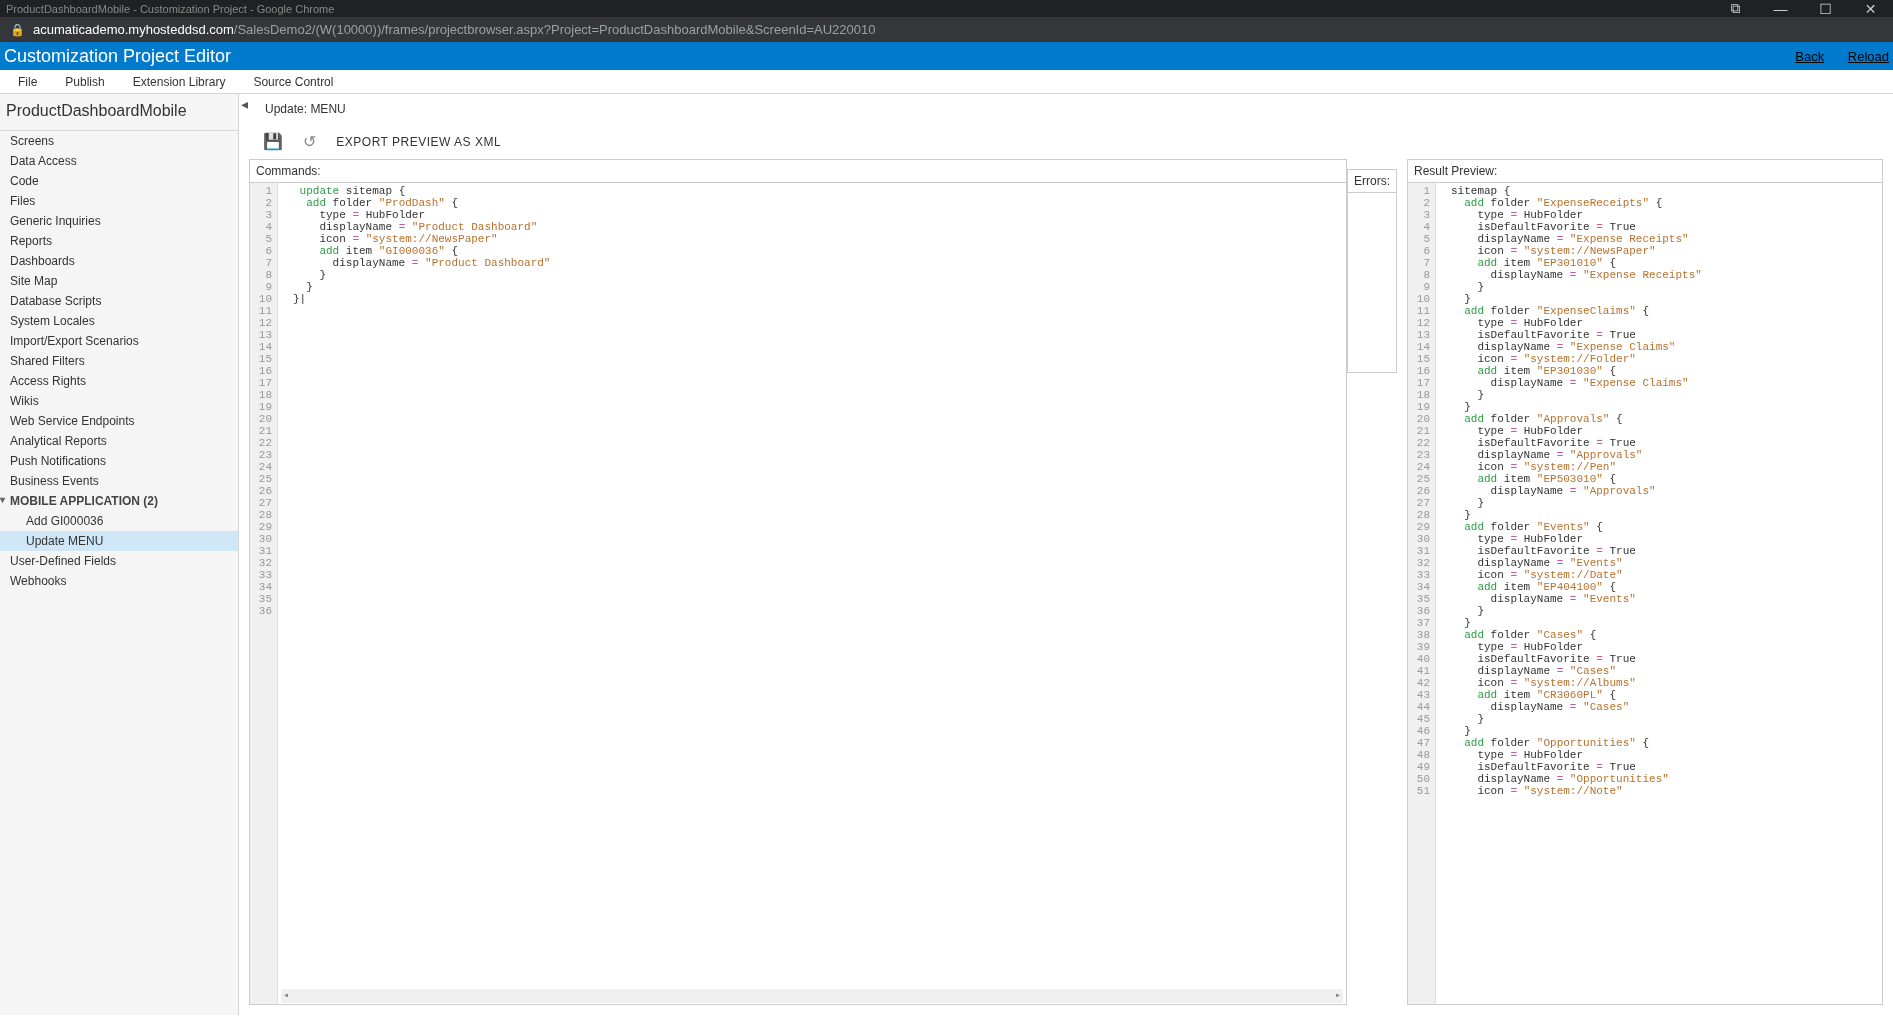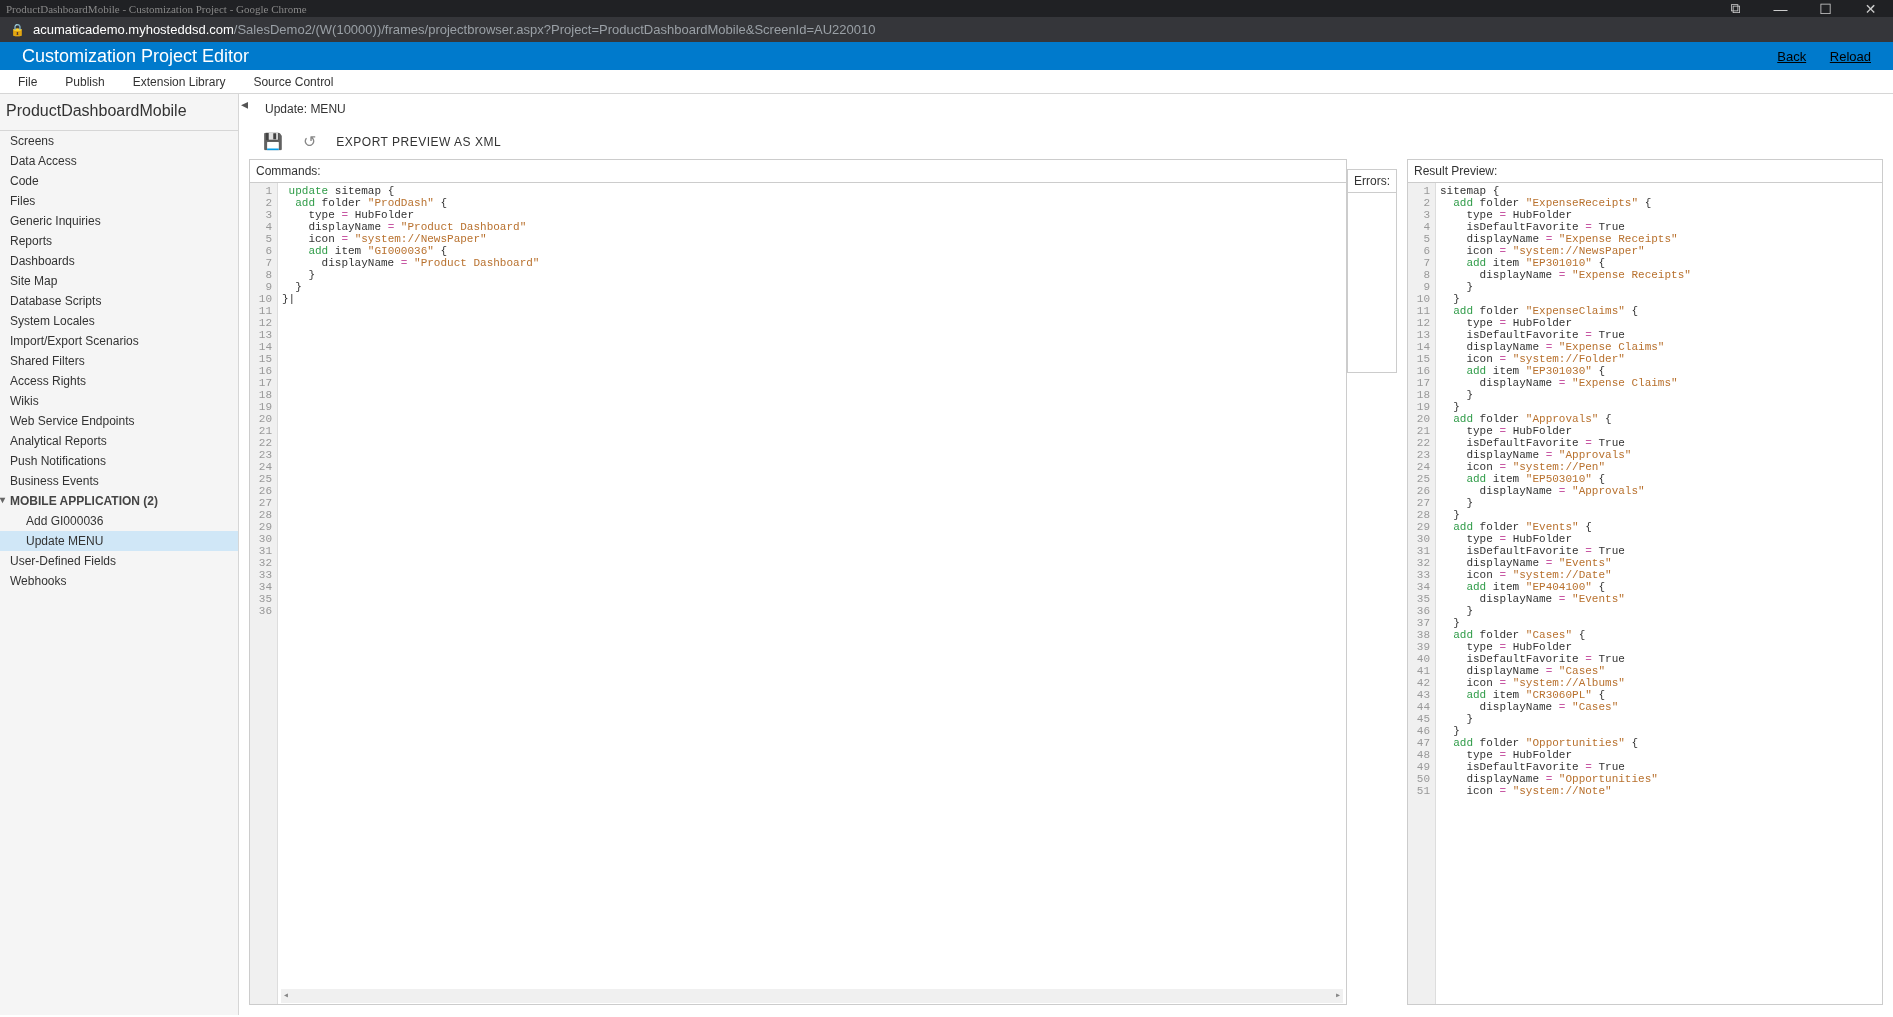--- a/index.html
+++ b/index.html
@@ -1,30 +1,30 @@
 <!DOCTYPE html>
 <html><head>
 <meta charset="utf-8">
 <style>
 * { margin: 0; padding: 0; box-sizing: border-box; }
 body { font-family: Arial, Helvetica, sans-serif; font-size: 12px; width: 1893px; height: 1017px; overflow: hidden; background: #fff; }
 
 
 .browser-chrome { background: #202124; color: #9aa0a6; height: 17px; display: flex; align-items: center; padding: 0 6px; font-size: 11px; position: relative; }
-.browser-chrome .tab-title { color: #888; font-family: Liberation Serif, serif; }
+.browser-chrome .tab-title { color: #888; }
 .win-controls { position: absolute; right: 0; top: 0; display: flex; gap: 0; height: 17px; }
 .win-controls span { width: 45px; display: flex; align-items: center; justify-content: center; color: #ccc; font-size: 14px; }
 
 .url-bar { background: #35363a; height: 25px; display: flex; align-items: center; padding: 0 10px; font-size: 13px; color: #ccc; }
 .url-bar .lock { margin-right: 8px; font-size: 12px; }
 .url-bar .url-domain { color: #fff; }
 .url-bar .url-path { color: #9aa0a6; }
 
 
-.app-header { background: #007acc; color: #fff; height: 28px; display: flex; align-items: center; padding: 0 22px; font-size: 18px; justify-content: space-between; }
+.app-header { background: #007acc; color: #fff; height: 28px; display: flex; align-items: center; padding: 0 4px; font-size: 18px; justify-content: space-between; }
 .app-header .title { font-weight: normal; }
 .app-header .right { font-size: 13px; }
 .app-header .right a { color: #000000; text-decoration: underline; margin-left: 20px; cursor: pointer; }
 
 
 .menu-bar { background: #fff; border-bottom: 1px solid #d6d6d6; height: 24px; display: flex; align-items: center; padding: 0 4px; font-size: 12px; }
 .menu-bar span { padding: 0 14px; color: #333; cursor: pointer; }
 
 
 .main { display: flex; height: calc(1017px - 17px - 25px - 28px - 26px); }
@@ -54,21 +54,21 @@
 .panels { display: flex; flex: 1; gap: 10px; padding: 0 10px 10px 10px; overflow: hidden; }
 .panel { border: 1px solid #ccc; display: flex; flex-direction: column; background: #fff; }
 .panel-left { flex: 1; width: 732px; }
 .panel-right { flex: 0 0 476px; }
 .panel-header { font-size: 12px; padding: 4px 6px; border-bottom: 1px solid #ccc; background: #fff; color: #333; }
 
 
 .editor-wrap { flex: 1; display: flex; position: relative; overflow: hidden; font-family: 'Consolas','Courier New',monospace; font-size: 11px; line-height: 12px; }
 .gutter { background: #f0f0f0; color: #999; text-align: right; padding: 2px 5px 2px 2px; border-right: 1px solid #ddd; user-select: none; min-width: 28px; }
 .gutter div { height: 12px; }
-.code-body { flex: 1; padding: 2px 4px; white-space: pre; overflow: auto; position: relative; }
+.code-body { flex: 1; padding: 2px 15px; white-space: pre; overflow: auto; position: relative; }
 .code-line { height: 12px; }
 .kw { color: #2e9b47; }
 .str { color: #b8712e; }
 .op { color: #c758a3; }
 .plain { color: #333; }
 .left-col { display: flex; flex-direction: row; flex: 1; min-width: 0; }
 
 
 .scroll-corner { position: absolute; bottom: 1px; left: 3px; right: 3px; height: 14px; background: #f0f0f0; display:flex; justify-content:space-between; align-items:center; padding:0 2px;}
 .scroll-corner span { color:#888; font-size:10px;}

